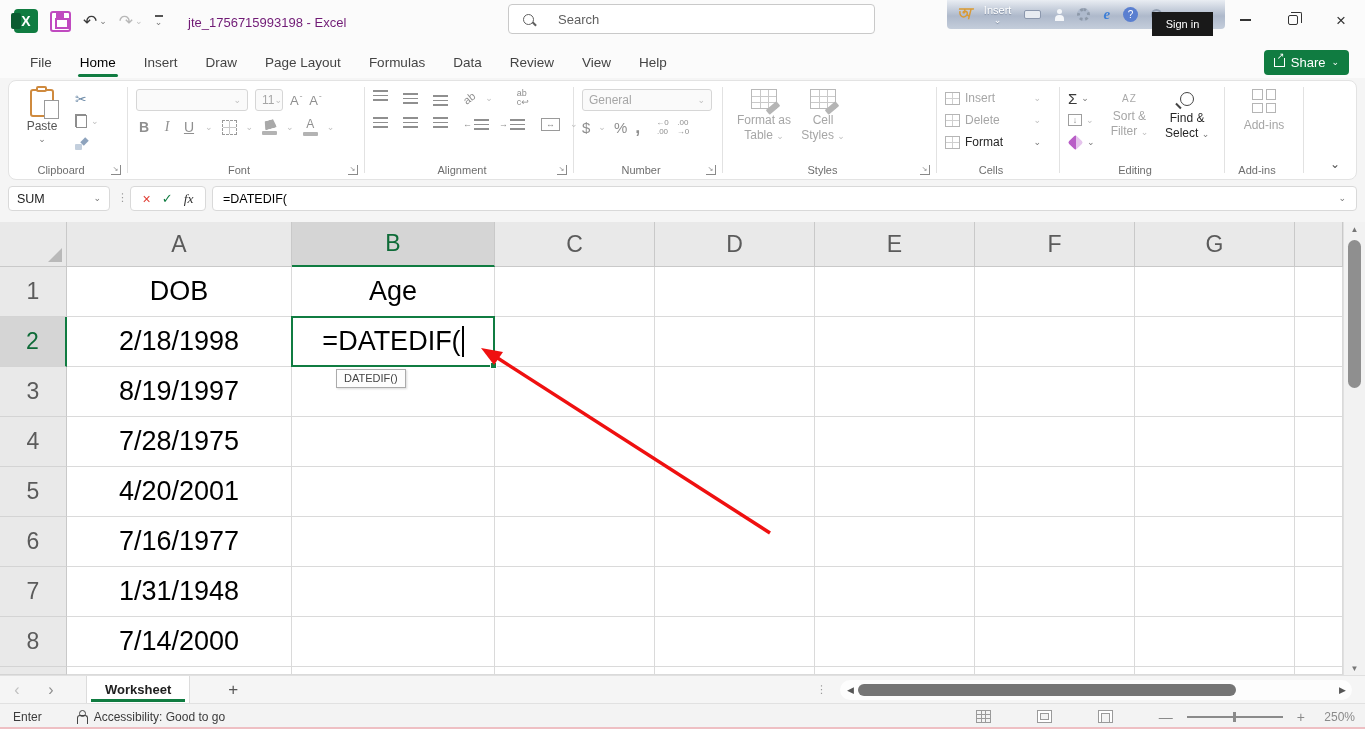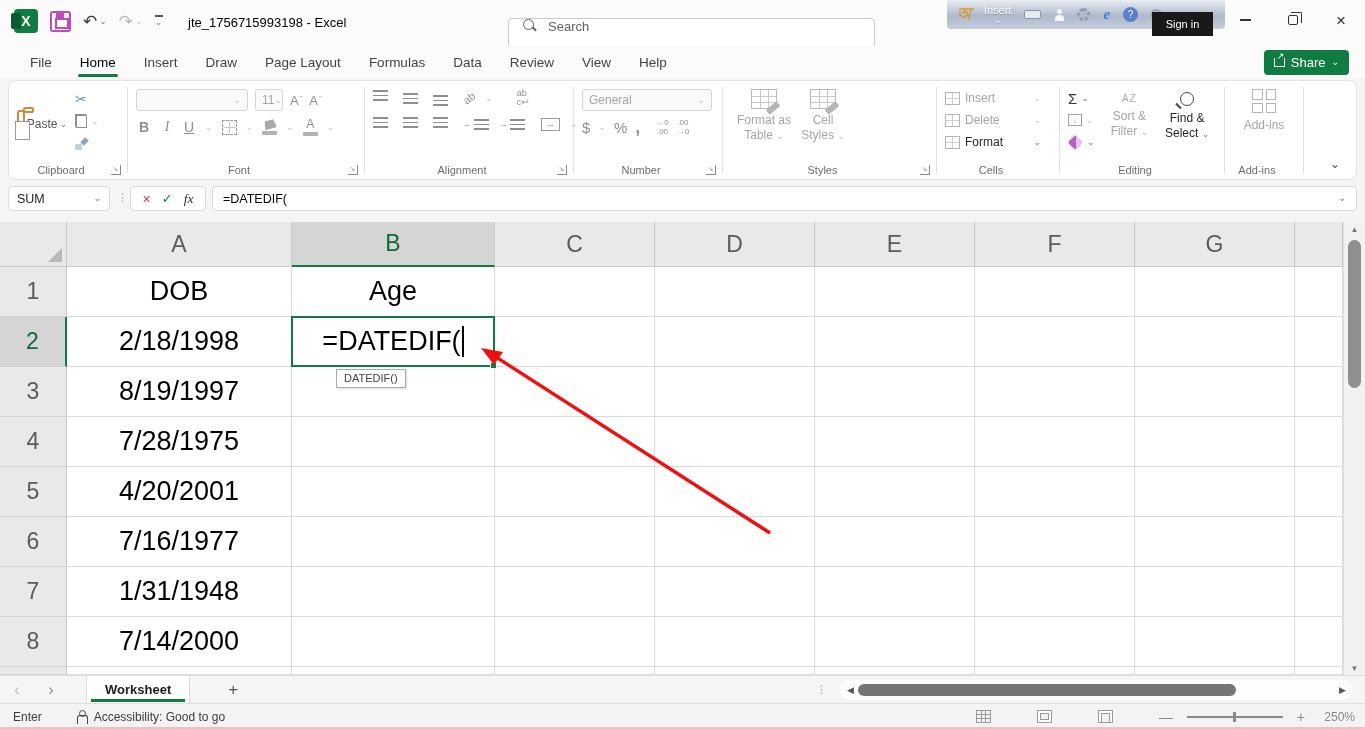--- a/index.html
+++ b/index.html
@@ -19,23 +19,23 @@
   .save-ic { width:21px; height:21px; border:2.5px solid #c04ac0; border-radius:3px; position:relative; background:#fff; }
   .save-ic::before { content:""; position:absolute; top:-1px; left:4px; width:8px; height:7px; background:#c04ac0; }
   .save-ic::after { content:""; position:absolute; bottom:1px; left:3px; width:10px; height:7px; border:2px solid #c04ac0; }
   .undo-g { display:flex; align-items:center; gap:2px; }
   .glyph-undo { font-size:17px; color:#3b3b3b; }
   .glyph-redo { font-size:17px; color:#b8b8b8; }
   .chev { font-size:9px; color:#777; line-height:1; }
   .chev.dis { color:#c0c0c0; }
   .qat-custom { display:flex; flex-direction:column; align-items:center; }
   .qat-custom .bar { width:8px; height:1.5px; background:#555; margin-bottom:1px; }
-  .title-text { position:absolute; left:188px; top:15px; font-size:13px; color:#000000; white-space:nowrap; }
-  .search-box { position:absolute; left:508px; top:18px; width:367px; height:30px; background:#fff;
-                border:1px solid #c9c9c9; border-radius:4px; display:flex; align-items:flex-start; padding-left:14px; gap:14px; }
+  .title-text { position:absolute; left:188px; top:15px; font-size:13px; color:#701a75; white-space:nowrap; }
+  .search-box { position:absolute; left:508px; top:4px; width:367px; height:30px; background:#fff;
+                border:1px solid #c9c9c9; border-radius:4px; display:flex; align-items:center; padding-left:14px; gap:24px; }
   .mag { width:11px; height:11px; border:1.6px solid #5f5f5f; border-radius:50%; position:relative; }
   .mag::after { content:""; position:absolute; width:5px; height:1.6px; background:#5f5f5f; transform:rotate(45deg); right:-4px; bottom:-1px; }
   .search-txt { font-size:13px; color:#5f5f5f; }
   .langbar { position:absolute; left:947px; top:0; width:278px; height:29px;
              background:linear-gradient(#e9edf3,#aeb9cb 55%, #c4cddb); border-radius:0 0 4px 4px;
              display:flex; align-items:center; gap:13px; padding:0 10px; }
   .lang-glyph { color:#d99a35; font-size:16px; font-weight:bold; font-family:"Liberation Serif",serif; font-style:italic; }
   .lang-name { color:#fff; font-size:11px; text-shadow:0 1px 1px #7f8ca1; display:flex; flex-direction:column; align-items:center; line-height:1.1; }
   .lang-name .chev{color:#fff;}
   .kbd-ic { width:17px; height:9px; background:#e7ebf1; border:1px solid #8b97ad; border-radius:2px; }
@@ -67,21 +67,21 @@
   .ribbon-wrap { position:absolute; top:78px; left:0; right:0; height:105px; background:#f5f5f5; }
   .ribbon { position:absolute; left:8px; right:8px; top:2px; bottom:3px; background:#fff; border:1px solid #e3e3e3; border-radius:8px;
             display:flex; overflow:hidden; }
   .rgroup { position:relative; display:flex; padding:8px 8px 20px 8px; }
   .glabel { position:absolute; bottom:3px; left:0; right:14px; text-align:center; font-size:11px; color:#6e6e6e; white-space:nowrap; }
   .launcher { position:absolute; bottom:4px; right:6px; width:10px; height:10px; border-right:1.2px solid #8a8a8a; border-bottom:1.2px solid #8a8a8a; font-size:7px; color:#8a8a8a; line-height:8px; text-align:center; }
   .gsep { width:1px; background:#e2e2e2; margin:6px 0 6px; }
   .dis-t { color:#a6a6a6; }
   .en-t { color:#262626; }
   
-  .paste-btn { display:flex; flex-direction:row; align-items:center; width:50px; gap:2px; }
+  .paste-btn { display:flex; flex-direction:column; align-items:center; width:50px; gap:2px; }
   .paste-ic { position:relative; width:24px; height:28px; }
   .pb-board { position:absolute; inset:0; border:2px solid #cf8a3e; border-radius:3px; background:#fff; }
   .pb-clip { position:absolute; top:-3px; left:6px; width:11px; height:6px; border:2px solid #cf8a3e; background:#fff; border-radius:2px; }
   .pb-page { position:absolute; right:-5px; bottom:-2px; width:15px; height:19px; background:#fff; border:1.5px solid #9a9a9a; }
   .clip-col { display:flex; flex-direction:column; justify-content:flex-start; gap:6px; padding:2px 0 0 8px; }
   .mini-row { display:flex; align-items:center; gap:4px; height:16px; }
   .cut-ic { font-size:14px; color:#6f8ca9; }
   .copy-ic { position:relative; width:12px; height:14px; }
   .copy-ic::before{content:"";position:absolute;top:0;left:0;width:9px;height:11px;border:1.3px solid #8e8e8e;background:#fff;}
   .copy-ic::after{content:"";position:absolute;bottom:0;right:0;width:9px;height:11px;border:1.3px solid #8e8e8e;background:#fff;}

